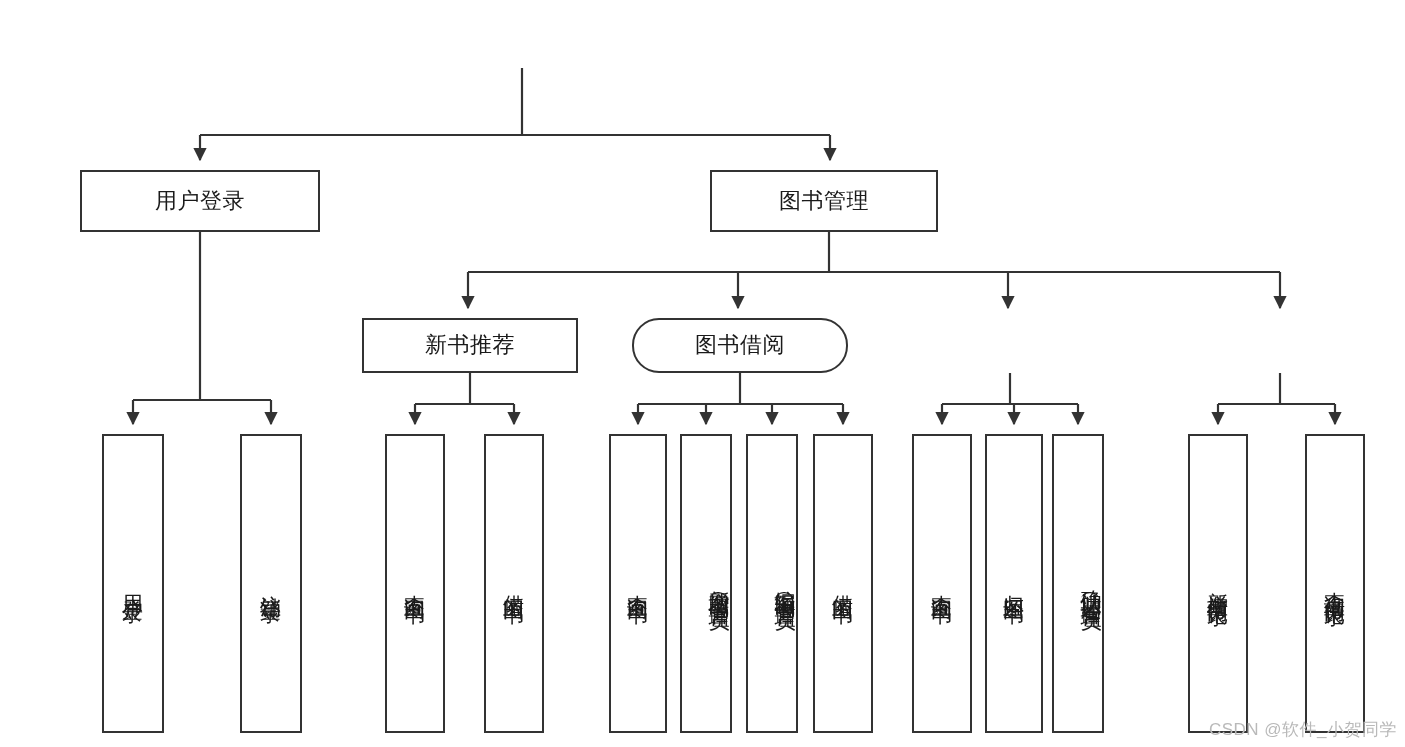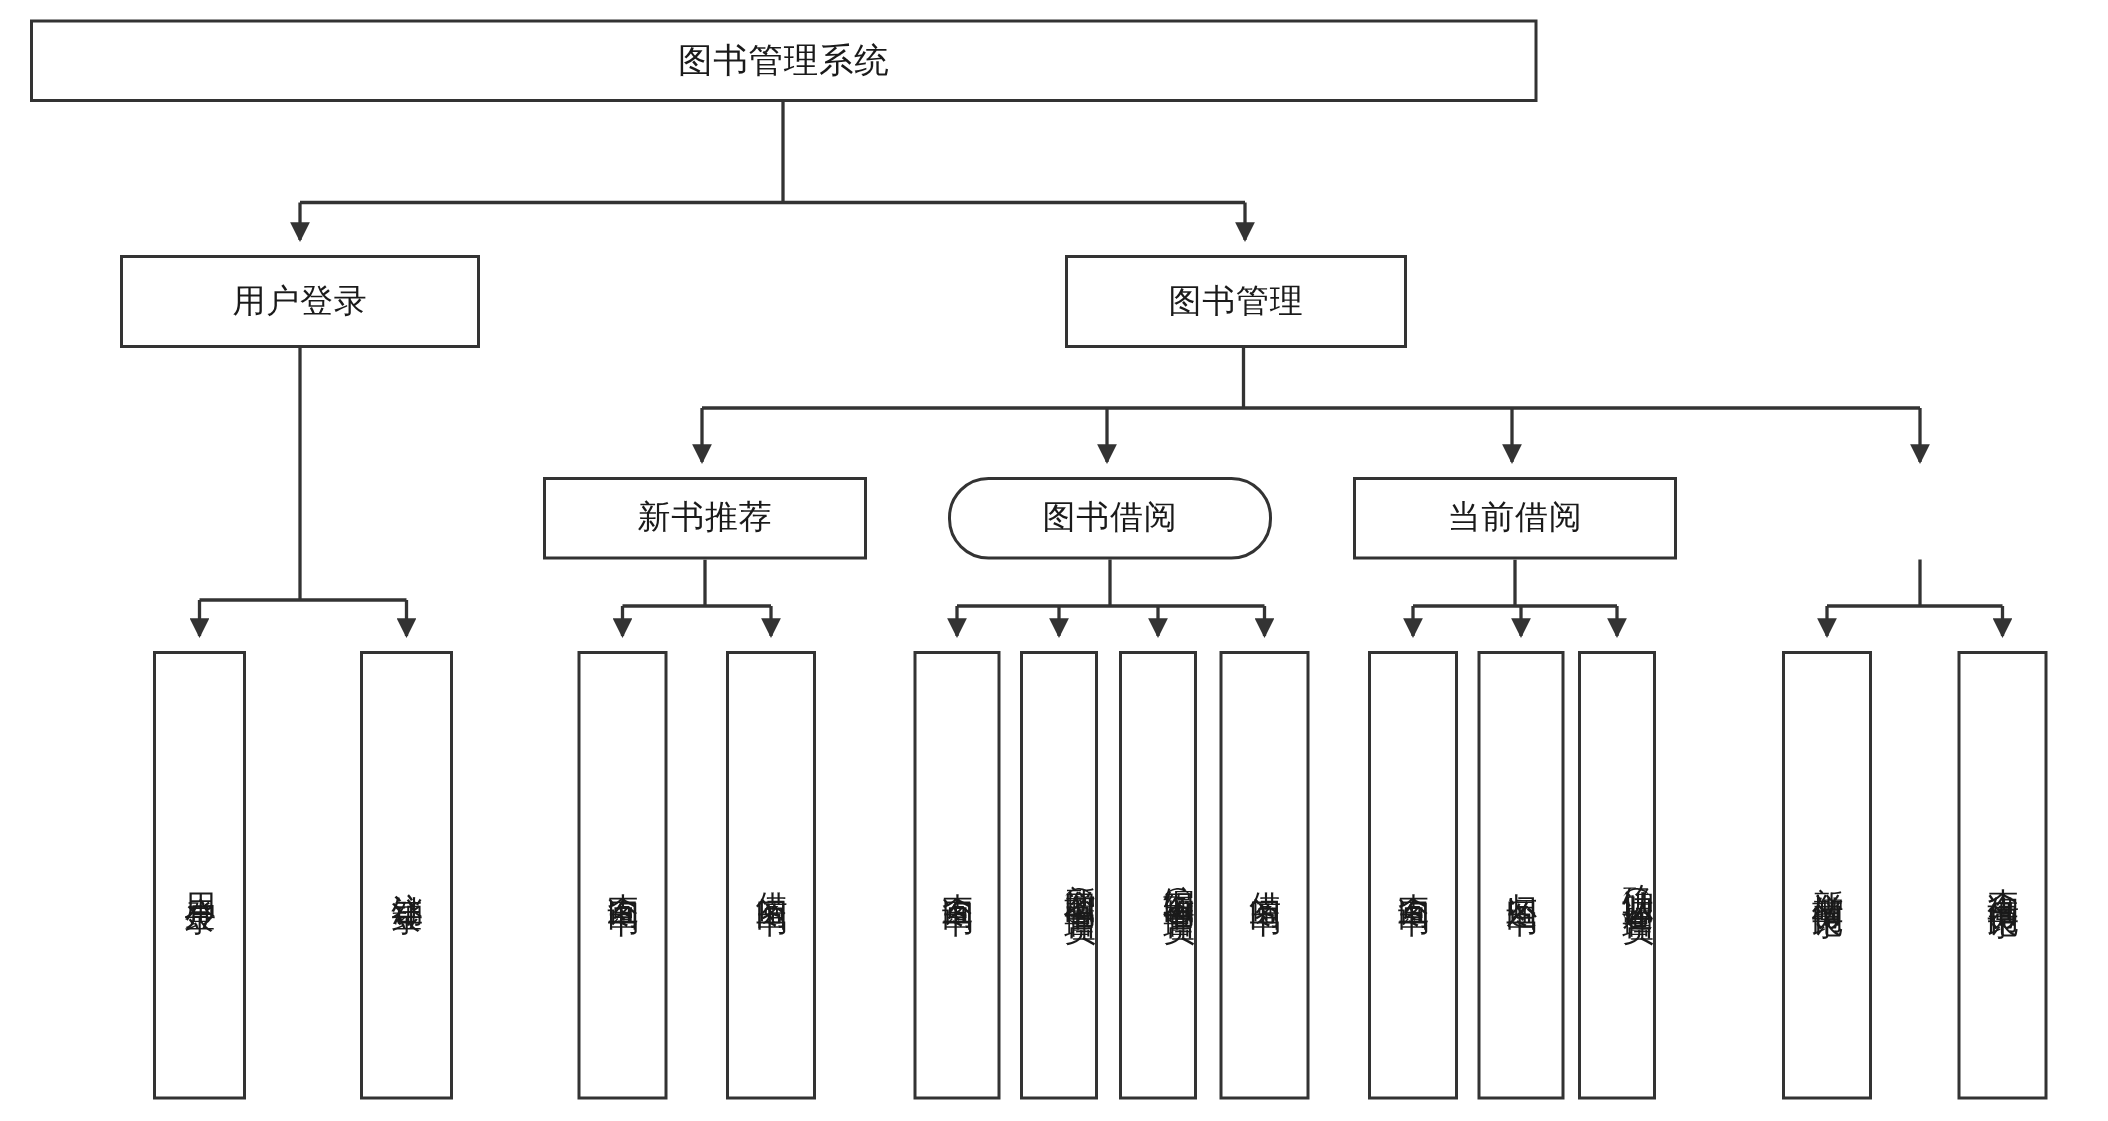--- a/index.html
+++ b/index.html
@@ -116,39 +116,33 @@
       <path d="M 1014 404 L 1014 424" marker-end="url(#arrow)"></path>
       <path d="M 1078 404 L 1078 424" marker-end="url(#arrow)"></path>
 
       <path d="M 1280 373 L 1280 404"></path>
       <path d="M 1218 404 L 1335 404"></path>
       <path d="M 1218 404 L 1218 424" marker-end="url(#arrow)"></path>
       <path d="M 1335 404 L 1335 424" marker-end="url(#arrow)"></path>
     </g>
   </svg>
 
-  <div class="node node-h node-root" style="left:20px; top:13px; width:1005px; height:55px;">
-    <span>图书管理系统</span>
-  </div>
 
   <div class="node node-h" style="left:80px; top:170px; width:240px; height:62px;">
     <span>用户登录</span>
   </div>
   <div class="node node-h" style="left:710px; top:170px; width:228px; height:62px;">
     <span>图书管理</span>
   </div>
 
   <div class="node node-h" style="left:362px; top:318px; width:216px; height:55px;">
     <span>新书推荐</span>
   </div>
   <div class="node node-h" style="left:632px; top:318px; width:216px; height:55px;border-radius:27px;">
     <span>图书借阅</span>
-  </div>
-  <div class="node node-h" style="left:902px; top:318px; width:216px; height:55px;">
-    <span>当前借阅</span>
   </div>
 
   <div class="node node-v centered" style="left:102px; top:434px; width:62px; height:299px;">
     <span>用户登录</span>
   </div>
   <div class="node node-v centered" style="left:240px; top:434px; width:62px; height:299px;">
     <span>注销登录</span>
   </div>
 
   <div class="node node-v centered" style="left:385px; top:434px; width:60px; height:299px;">
@@ -181,13 +175,14 @@
     <span>确认归还（管理员）</span>
   </div>
 
   <div class="node node-v centered" style="left:1188px; top:434px; width:60px; height:299px;">
     <span>新增借阅记录</span>
   </div>
   <div class="node node-v centered" style="left:1305px; top:434px; width:60px; height:299px;">
     <span>查询借阅记录</span>
   </div>
 
+  <div class="watermark">CSDN @软件_小贺同学</div>
 </div>
 
 </body></html>

